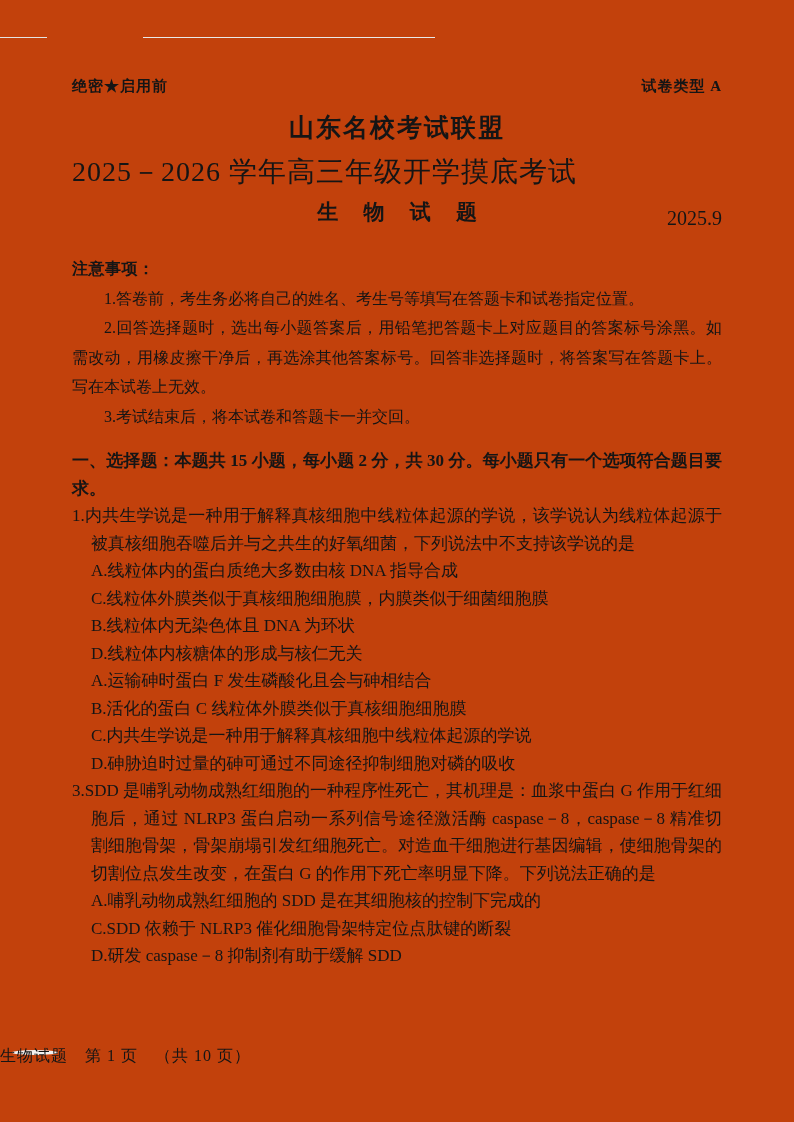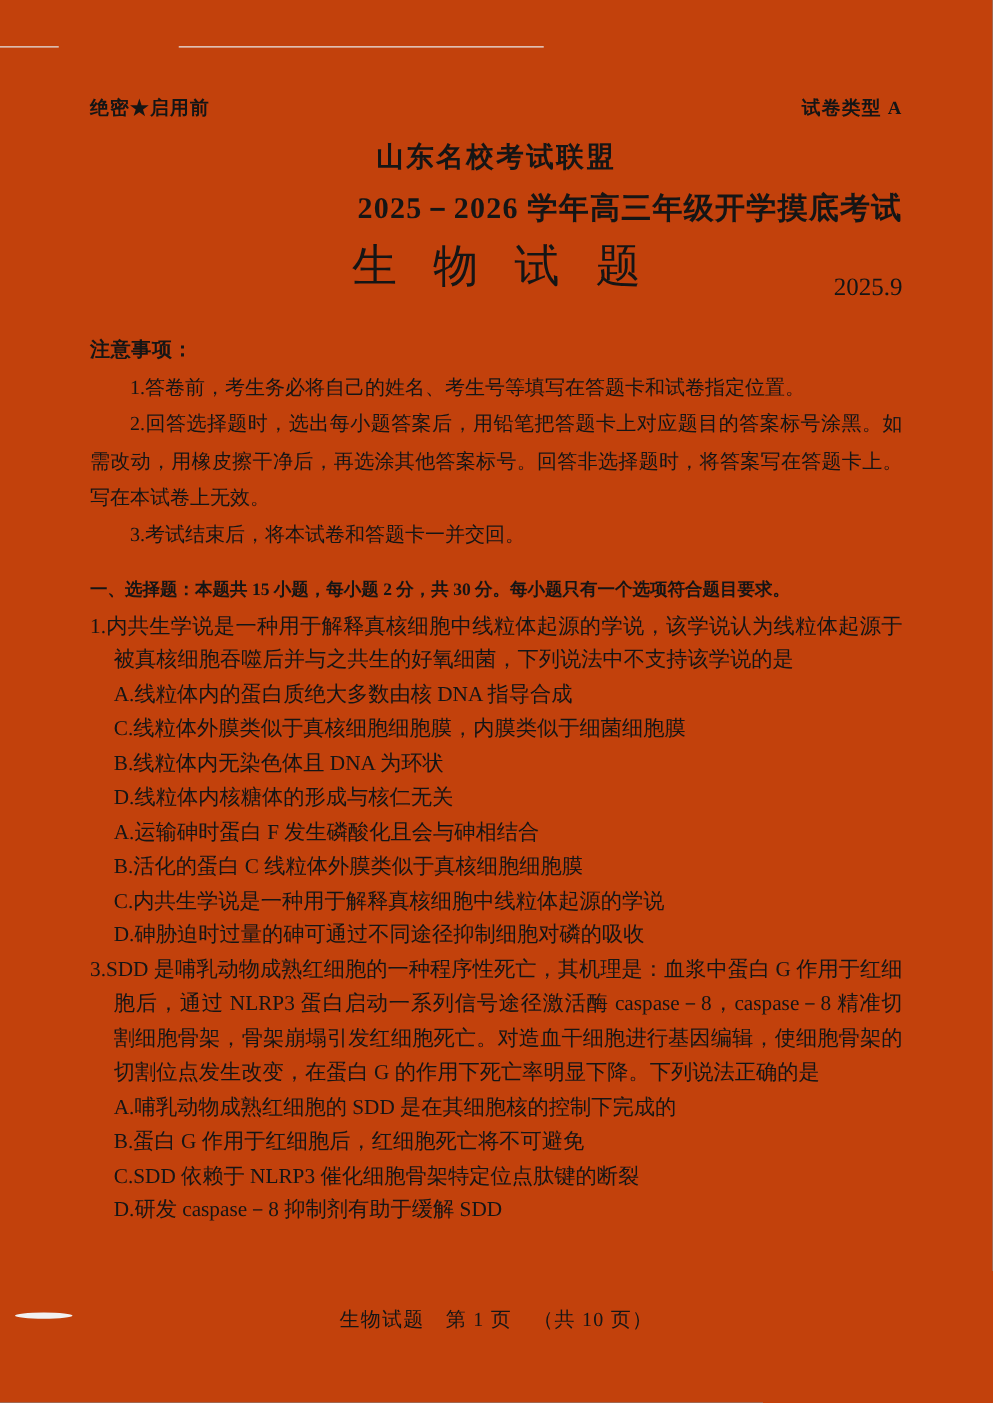--- a/index.html
+++ b/index.html
@@ -36,40 +36,40 @@
     display: flex;
     justify-content: space-between;
     align-items: baseline;
     padding-top: 77px;
     font-size: 15px;
     font-weight: bold;
     letter-spacing: 1px;
   }
   .org-title {
     text-align: center;
-    font-size: 22px;
+    font-size: 25px;
     font-weight: bold;
     letter-spacing: 2px;
     margin-top: 15px;
   }
   .exam-title {
-    text-align: right;
-    font-size: 24px;
-    font-weight: bold;
+    text-align: left;
+    font-size: 28px;
+    font-weight: normal;
     letter-spacing: 1px;
     margin-top: 9px;
   }
   .subject-wrap {
     position: relative;
     margin-top: 7px;
   }
   .subject-title {
     text-align: center;
-    font-size: 36px;
-    font-weight: normal;
+    font-size: 21px;
+    font-weight: bold;
     letter-spacing: 10px;
     text-indent: 10px;
   }
   .exam-date {
     position: absolute;
     right: 0;
     bottom: -4px;
     font-size: 20px;
     font-weight: normal;
     letter-spacing: 0;
@@ -83,21 +83,21 @@
     font-weight: bold;
     letter-spacing: 0.5px;
   }
   .notice-item {
     margin: 0;
     text-indent: 2em;
     text-align: justify;
   }
   .section-heading {
     margin-top: 16px;
-    font-size: 14px;
+    font-size: 17px;
     font-weight: bold;
     line-height: 27.5px;
     text-align: justify;
   }
   .question {
     font-size: 17px;
     line-height: 27.5px;
   }
   .stem {
     margin: 0;
@@ -108,21 +108,21 @@
   .option {
     margin: 0;
     padding-left: 19px;
     text-align: justify;
   }
   .page-footer {
     position: absolute;
     top: 1046px;
     left: 0;
     right: 0;
-    text-align: center;
+    text-align: left;
     font-size: 16px;
     letter-spacing: 1px;
   }
 </style>
 </head>
 <body>
 
 <div class="page">
 
   <div class="scan-line-a"></div>
@@ -162,20 +162,19 @@
   <div class="question">
     <p class="option">A.运输砷时蛋白 F 发生磷酸化且会与砷相结合</p>
     <p class="option">B.活化的蛋白 C 线粒体外膜类似于真核细胞细胞膜</p>
     <p class="option">C.内共生学说是一种用于解释真核细胞中线粒体起源的学说</p>
     <p class="option">D.砷胁迫时过量的砷可通过不同途径抑制细胞对磷的吸收</p>
   </div>
 
   <div class="question">
     <p class="stem">3.SDD 是哺乳动物成熟红细胞的一种程序性死亡，其机理是：血浆中蛋白 G 作用于红细胞后，通过 NLRP3 蛋白启动一系列信号途径激活酶 caspase－8，caspase－8 精准切割细胞骨架，骨架崩塌引发红细胞死亡。对造血干细胞进行基因编辑，使细胞骨架的切割位点发生改变，在蛋白 G 的作用下死亡率明显下降。下列说法正确的是</p>
     <p class="option">A.哺乳动物成熟红细胞的 SDD 是在其细胞核的控制下完成的</p>
-    <p class="option">B.蛋白 G 作用于红细胞后，红细胞死亡将不可避免</p>
     <p class="option">C.SDD 依赖于 NLRP3 催化细胞骨架特定位点肽键的断裂</p>
     <p class="option">D.研发 caspase－8 抑制剂有助于缓解 SDD</p>
   </div>
 
   <div class="page-footer">生物试题　第 1 页　（共 10 页）</div>
 
 </div>
 
 </body></html>

